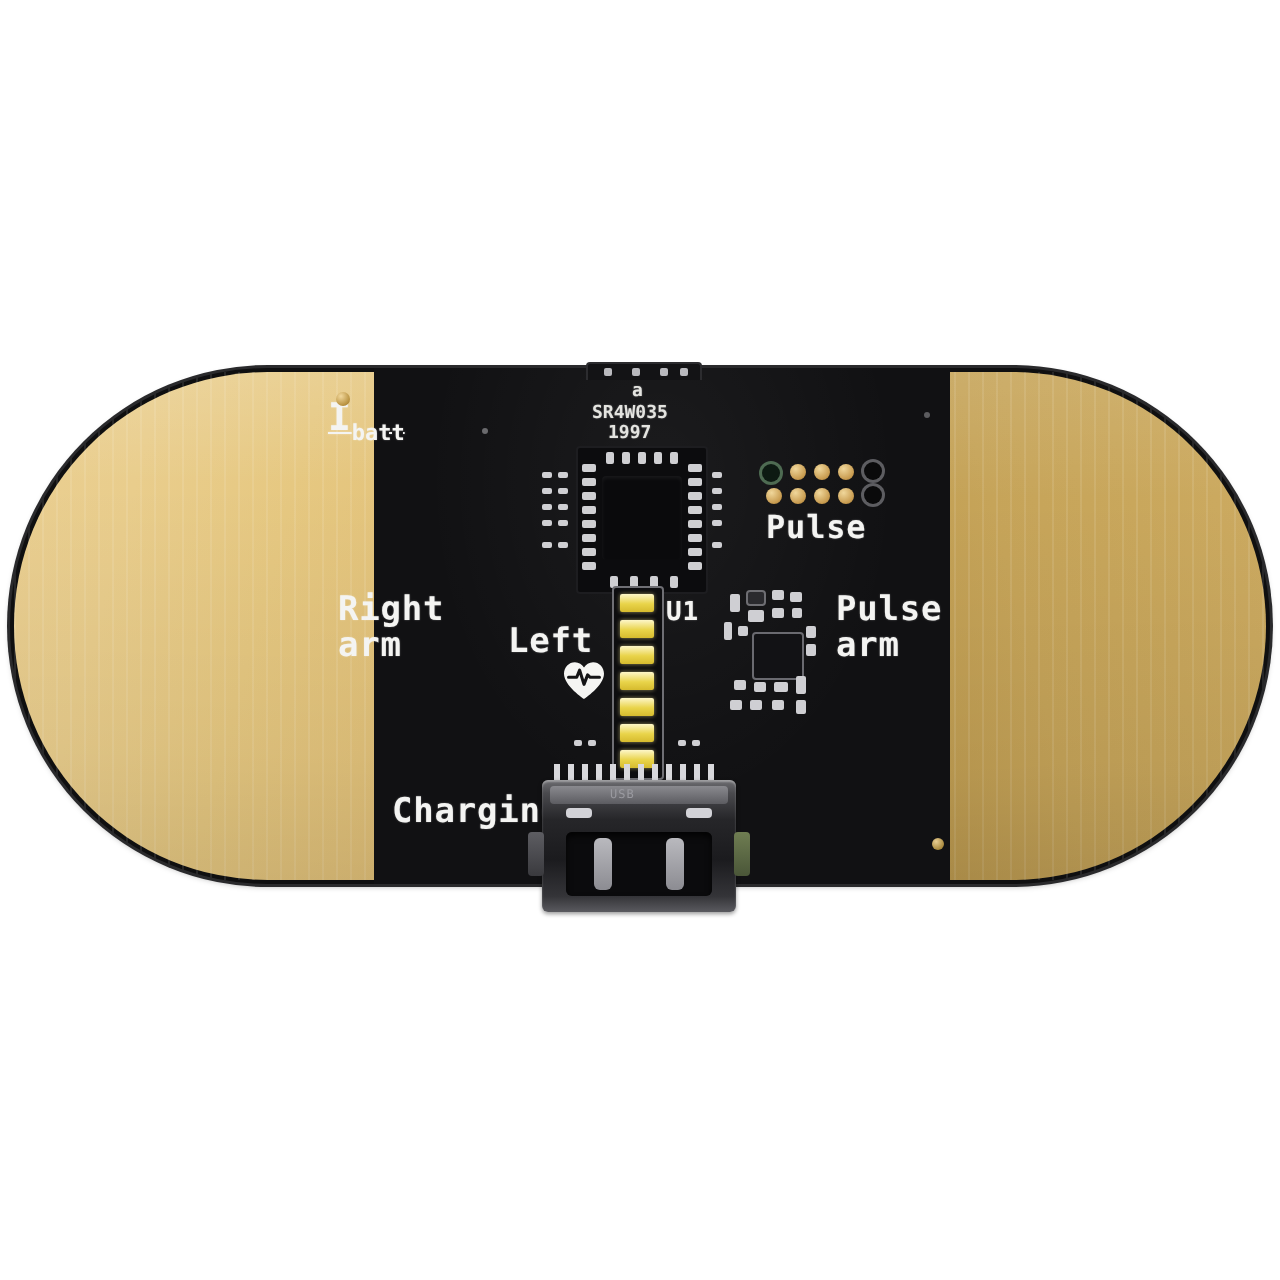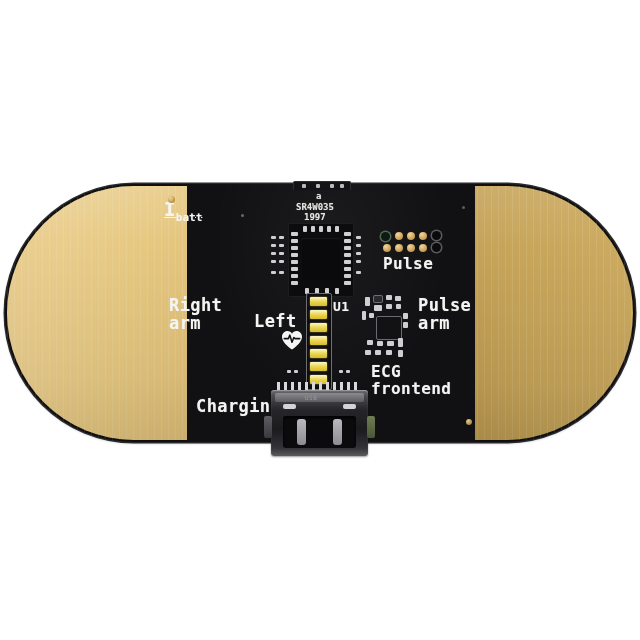--- a/index.html
+++ b/index.html
@@ -191,24 +191,20 @@
     <div>arm</div>
   </div>
 
   <div class="silk t-right">
     <div>Pulse</div>
     <div>arm</div>
   </div>
 
   <div class="silk t-pulse">Left</div>
 
-  <div class="silk t-ecg">
-    <div>ECG</div>
-    <div>frontend</div>
-  </div>
 
   <div class="silk t-charging">Charging</div>
   <div class="silk t-u1">U1</div>
 
   <div class="silk t-chip1">a</div>
   <div class="silk t-chip2">SR4W035</div>
   <div class="silk t-chip3">1997</div>
 
   <svg class="heart" viewBox="0 0 24 22">
     <path d="M12 21.5 C12 21.5 1 14.2 1 7.6 C1 3.9 3.7 1.2 7 1.2 C9.2 1.2 11 2.4 12 4.1 C13 2.4 14.8 1.2 17 1.2 C20.3 1.2 23 3.9 23 7.6 C23 14.2 12 21.5 12 21.5 Z" fill="#f5f5f3"></path>

